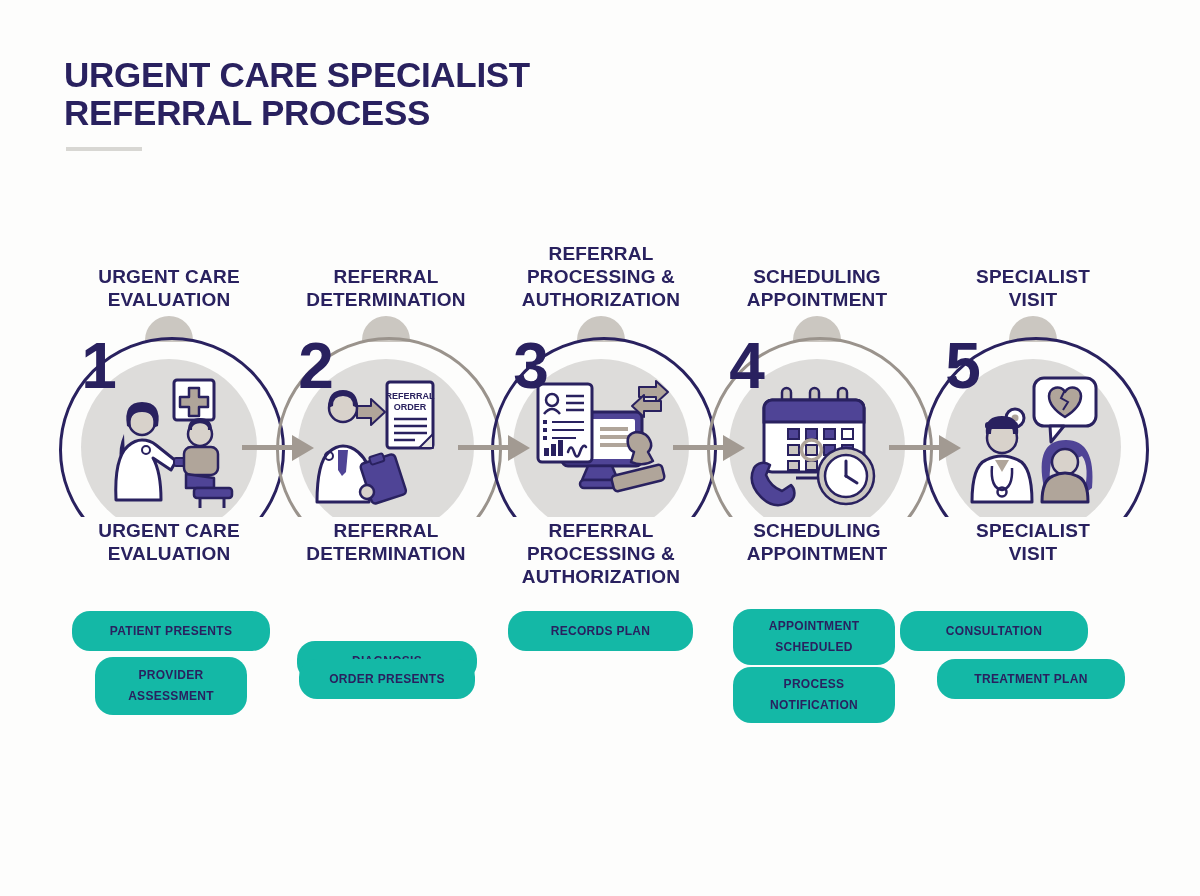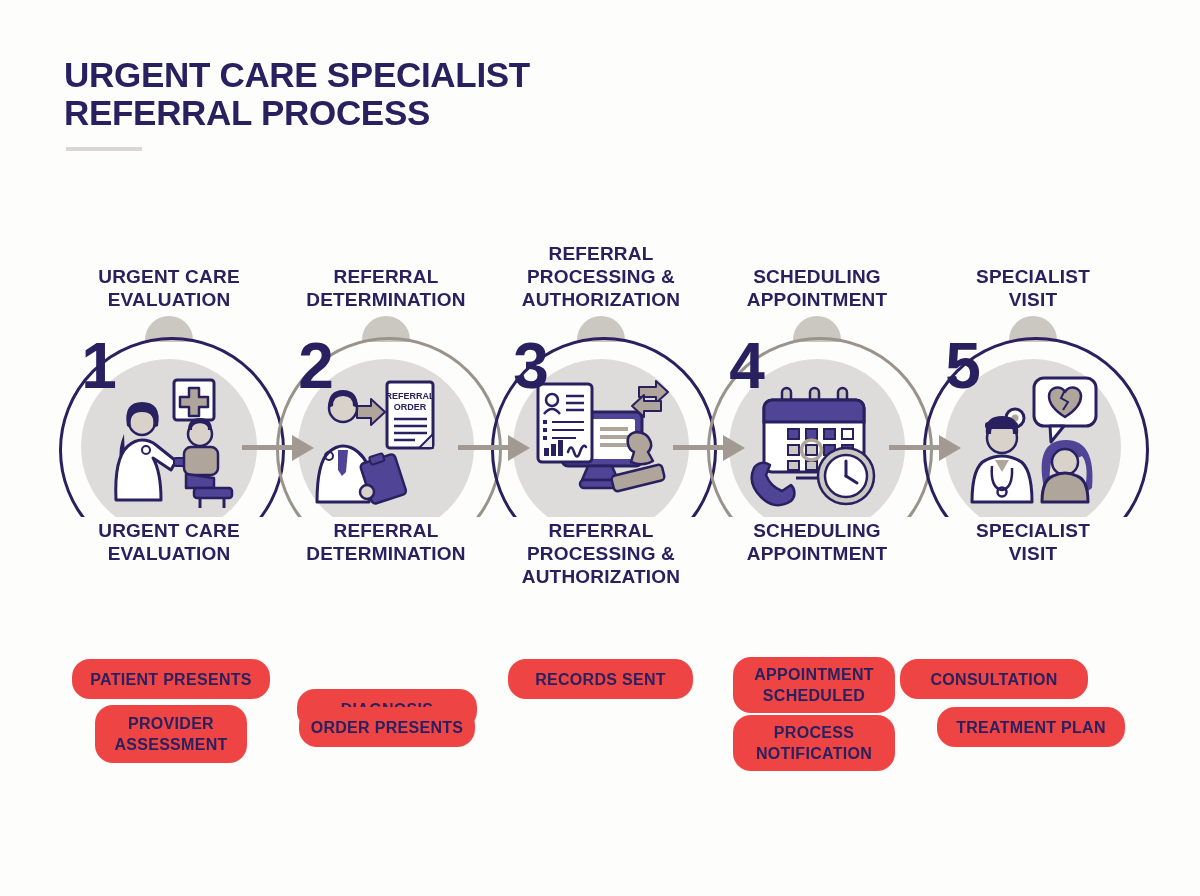--- a/index.html
+++ b/index.html
@@ -18,23 +18,23 @@
                display:flex;align-items:center;justify-content:center;}
   .step-number{position:absolute;width:60px;text-align:center;font-size:64px;line-height:1;
                font-weight:800;color:#29215f;z-index:5;}
   .step-label{position:absolute;width:220px;text-align:center;background:#fdfdfc;padding:2px 0;
               font-size:19px;line-height:23px;font-weight:800;letter-spacing:0.2px;color:#29215f;z-index:3;}
   .arrow{position:absolute;width:72px;height:26px;z-index:4;}
   .arrow .shaft{position:absolute;left:0;top:10px;width:52px;height:5px;background:#a29a92;}
   .arrow .head{position:absolute;left:50px;top:0;width:0;height:0;
                border-top:13px solid transparent;border-bottom:13px solid transparent;
                border-left:22px solid #a29a92;}
-  .pill{position:absolute;background:#ef4444;border-radius:18px;display:flex;align-items:center;
-        justify-content:center;text-align:center;font-size:16px;line-height:21px;font-weight:700;
-        letter-spacing:0.3px;color:#29215f;margin-top:48px;}
+  .pill{position:absolute;background:#14b8a6;border-radius:18px;display:flex;align-items:center;
+        justify-content:center;text-align:center;font-size:12px;line-height:21px;font-weight:700;
+        letter-spacing:0.3px;color:#29215f;}
   svg{display:block;}
 </style>
 </head>
 <body>
 
 <div class="page">
 
   <div class="title pre">URGENT CARE SPECIALIST
 REFERRAL PROCESS</div>
   <div class="title-underline"></div>
@@ -227,21 +227,21 @@
       <div class="head"></div>
     </div>
 
   <div class="pill pre" style="left:72px;top:611px;width:198px;height:40px;">PATIENT PRESENTS</div>
   <div class="pill pre" style="left:95px;top:657px;width:152px;height:58px;">PROVIDER
 ASSESSMENT</div>
 
   <div class="pill pre" style="left:297px;top:641px;width:180px;height:40px;">DIAGNOSIS</div>
   <div class="pill pre" style="left:299px;top:659px;width:176px;height:40px;">ORDER PRESENTS</div>
 
-  <div class="pill pre" style="left:508px;top:611px;width:185px;height:40px;">RECORDS SENT</div>
+  <div class="pill pre" style="left:508px;top:611px;width:185px;height:40px;">RECORDS PLAN</div>
 
   <div class="pill pre" style="left:733px;top:609px;width:162px;height:56px;">APPOINTMENT
 SCHEDULED</div>
   <div class="pill pre" style="left:733px;top:667px;width:162px;height:56px;">PROCESS
 NOTIFICATION</div>
 
   <div class="pill pre" style="left:900px;top:611px;width:188px;height:40px;">CONSULTATION</div>
   <div class="pill pre" style="left:937px;top:659px;width:188px;height:40px;">TREATMENT PLAN</div>
 
 </div>

